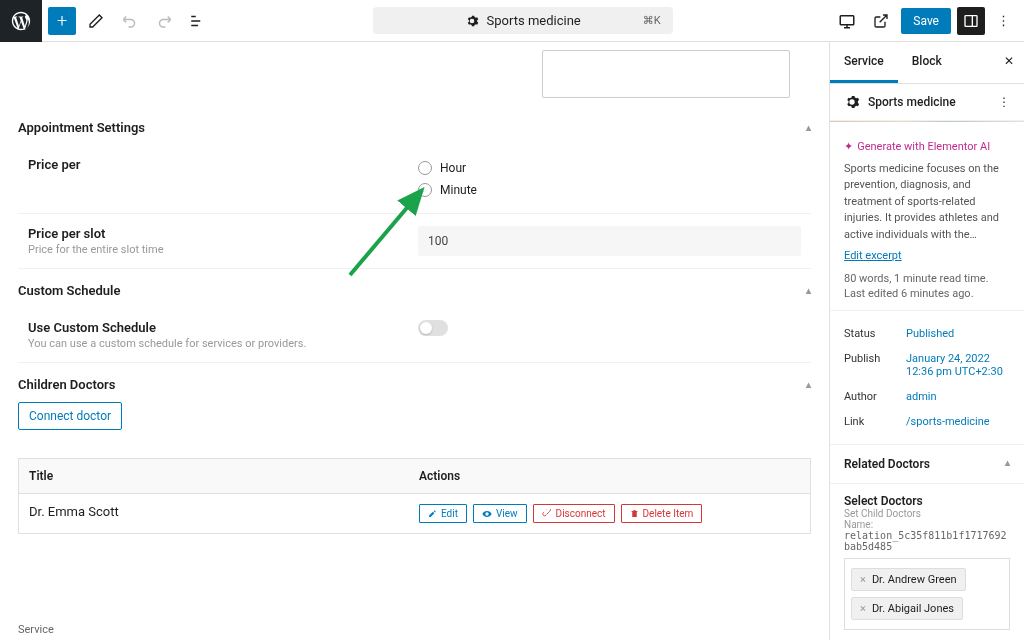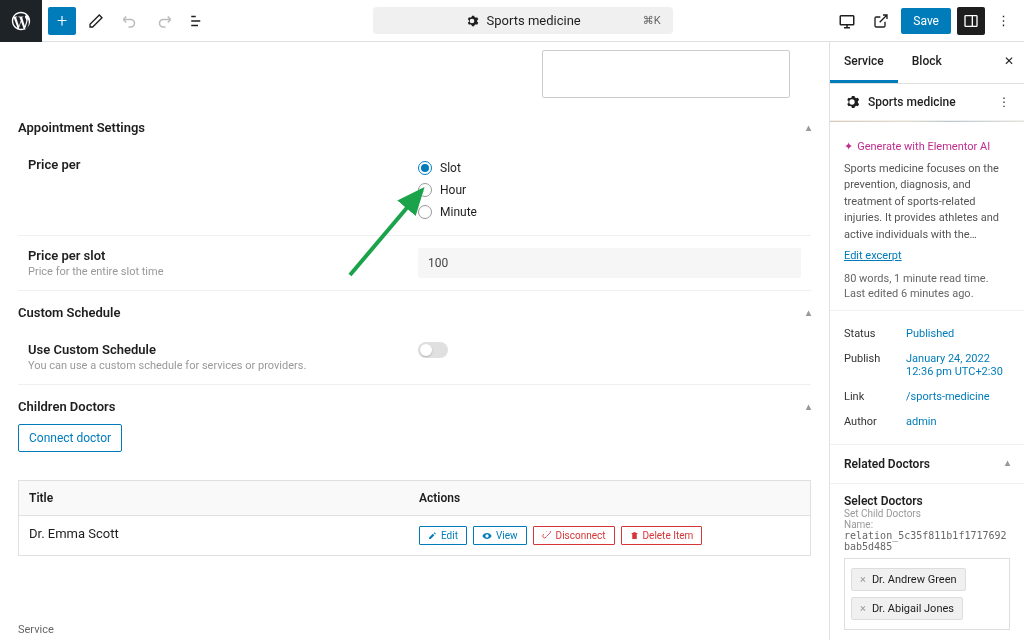--- a/index.html
+++ b/index.html
@@ -148,24 +148,20 @@
       <span>Appointment Settings</span>
       <span class="chev">▴</span>
     </div>
 
 
     <div class="field-row">
       <div class="label-col">
         <div class="lbl">Price per</div>
       </div>
       <div class="input-col">
-        <div class="radio-opt checked">
-            <span class="circle"></span>
-            <span>Slot</span>
-          </div>
         <div class="radio-opt">
             <span class="circle"></span>
             <span>Hour</span>
           </div>
         <div class="radio-opt">
             <span class="circle"></span>
             <span>Minute</span>
           </div>
       </div>
     </div>
@@ -271,26 +267,26 @@
     <div class="side-block">
       <div class="meta-row">
           <span class="k">Status</span>
           <span class="v">Published</span>
         </div>
       <div class="meta-row">
           <span class="k">Publish</span>
           <span class="v"><span>January 24, 2022</span><br><span>12:36 pm UTC+2:30</span></span>
         </div>
       <div class="meta-row">
+          <span class="k">Author</span>
+          <span class="v">admin</span>
+        </div>
+      <div class="meta-row">
           <span class="k">Link</span>
           <span class="v">/sports-medicine</span>
-        </div>
-      <div class="meta-row">
-          <span class="k">Author</span>
-          <span class="v">admin</span>
         </div>
     </div>
 
     <div class="side-hdr">
       <span>Related Doctors</span>
       <span class="chev">▴</span>
     </div>
 
     <div class="side-block" style="border:none">
       <div style="font-weight:600">Select Doctors</div>

